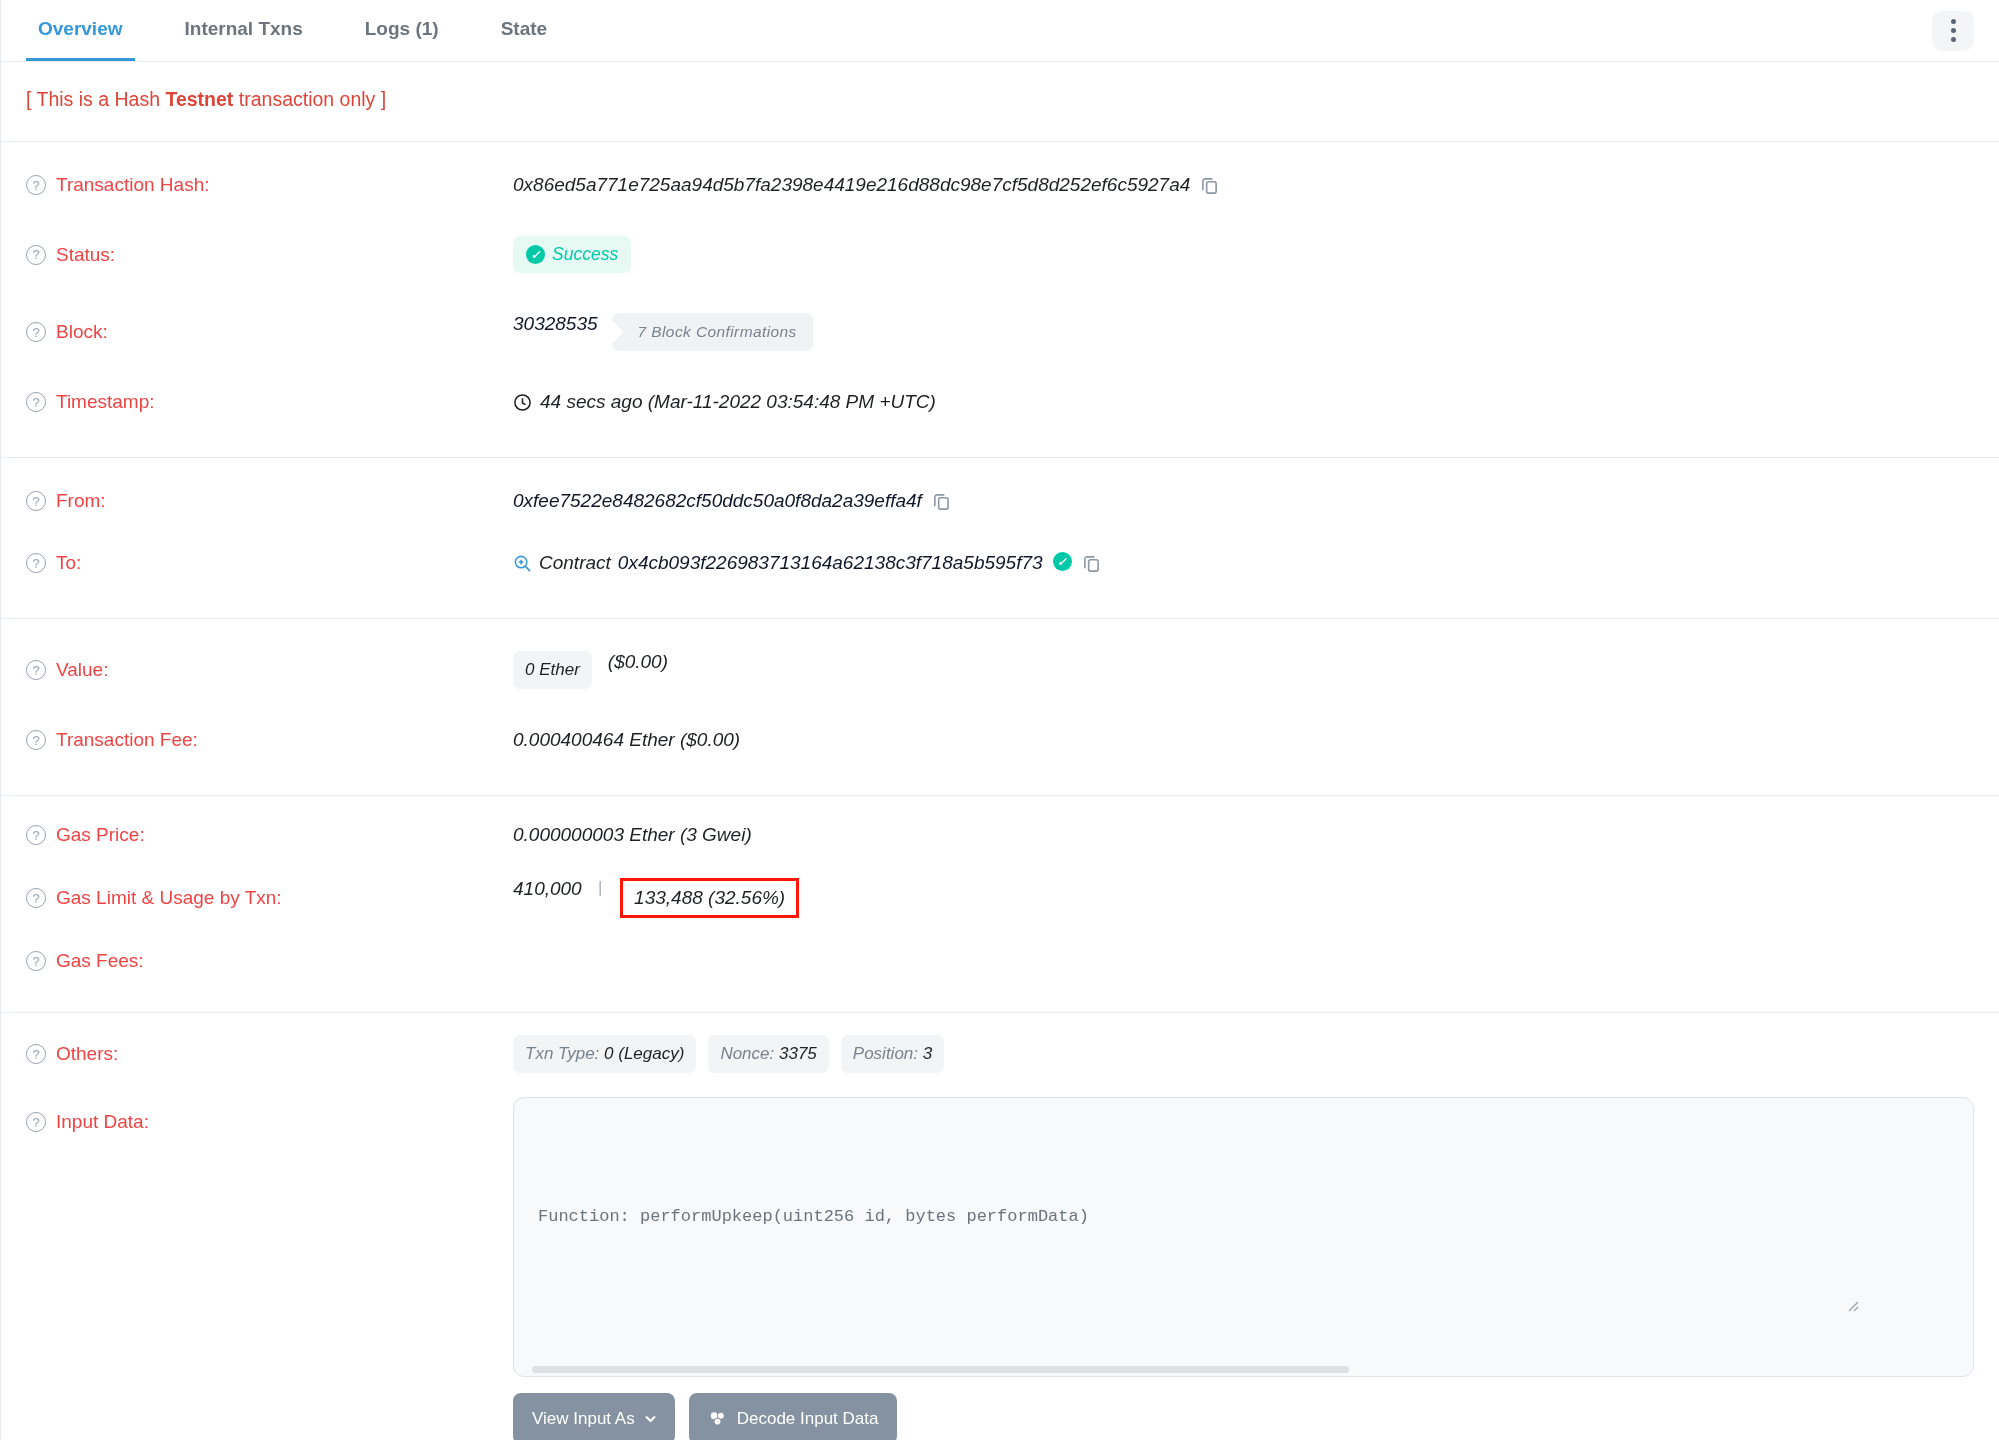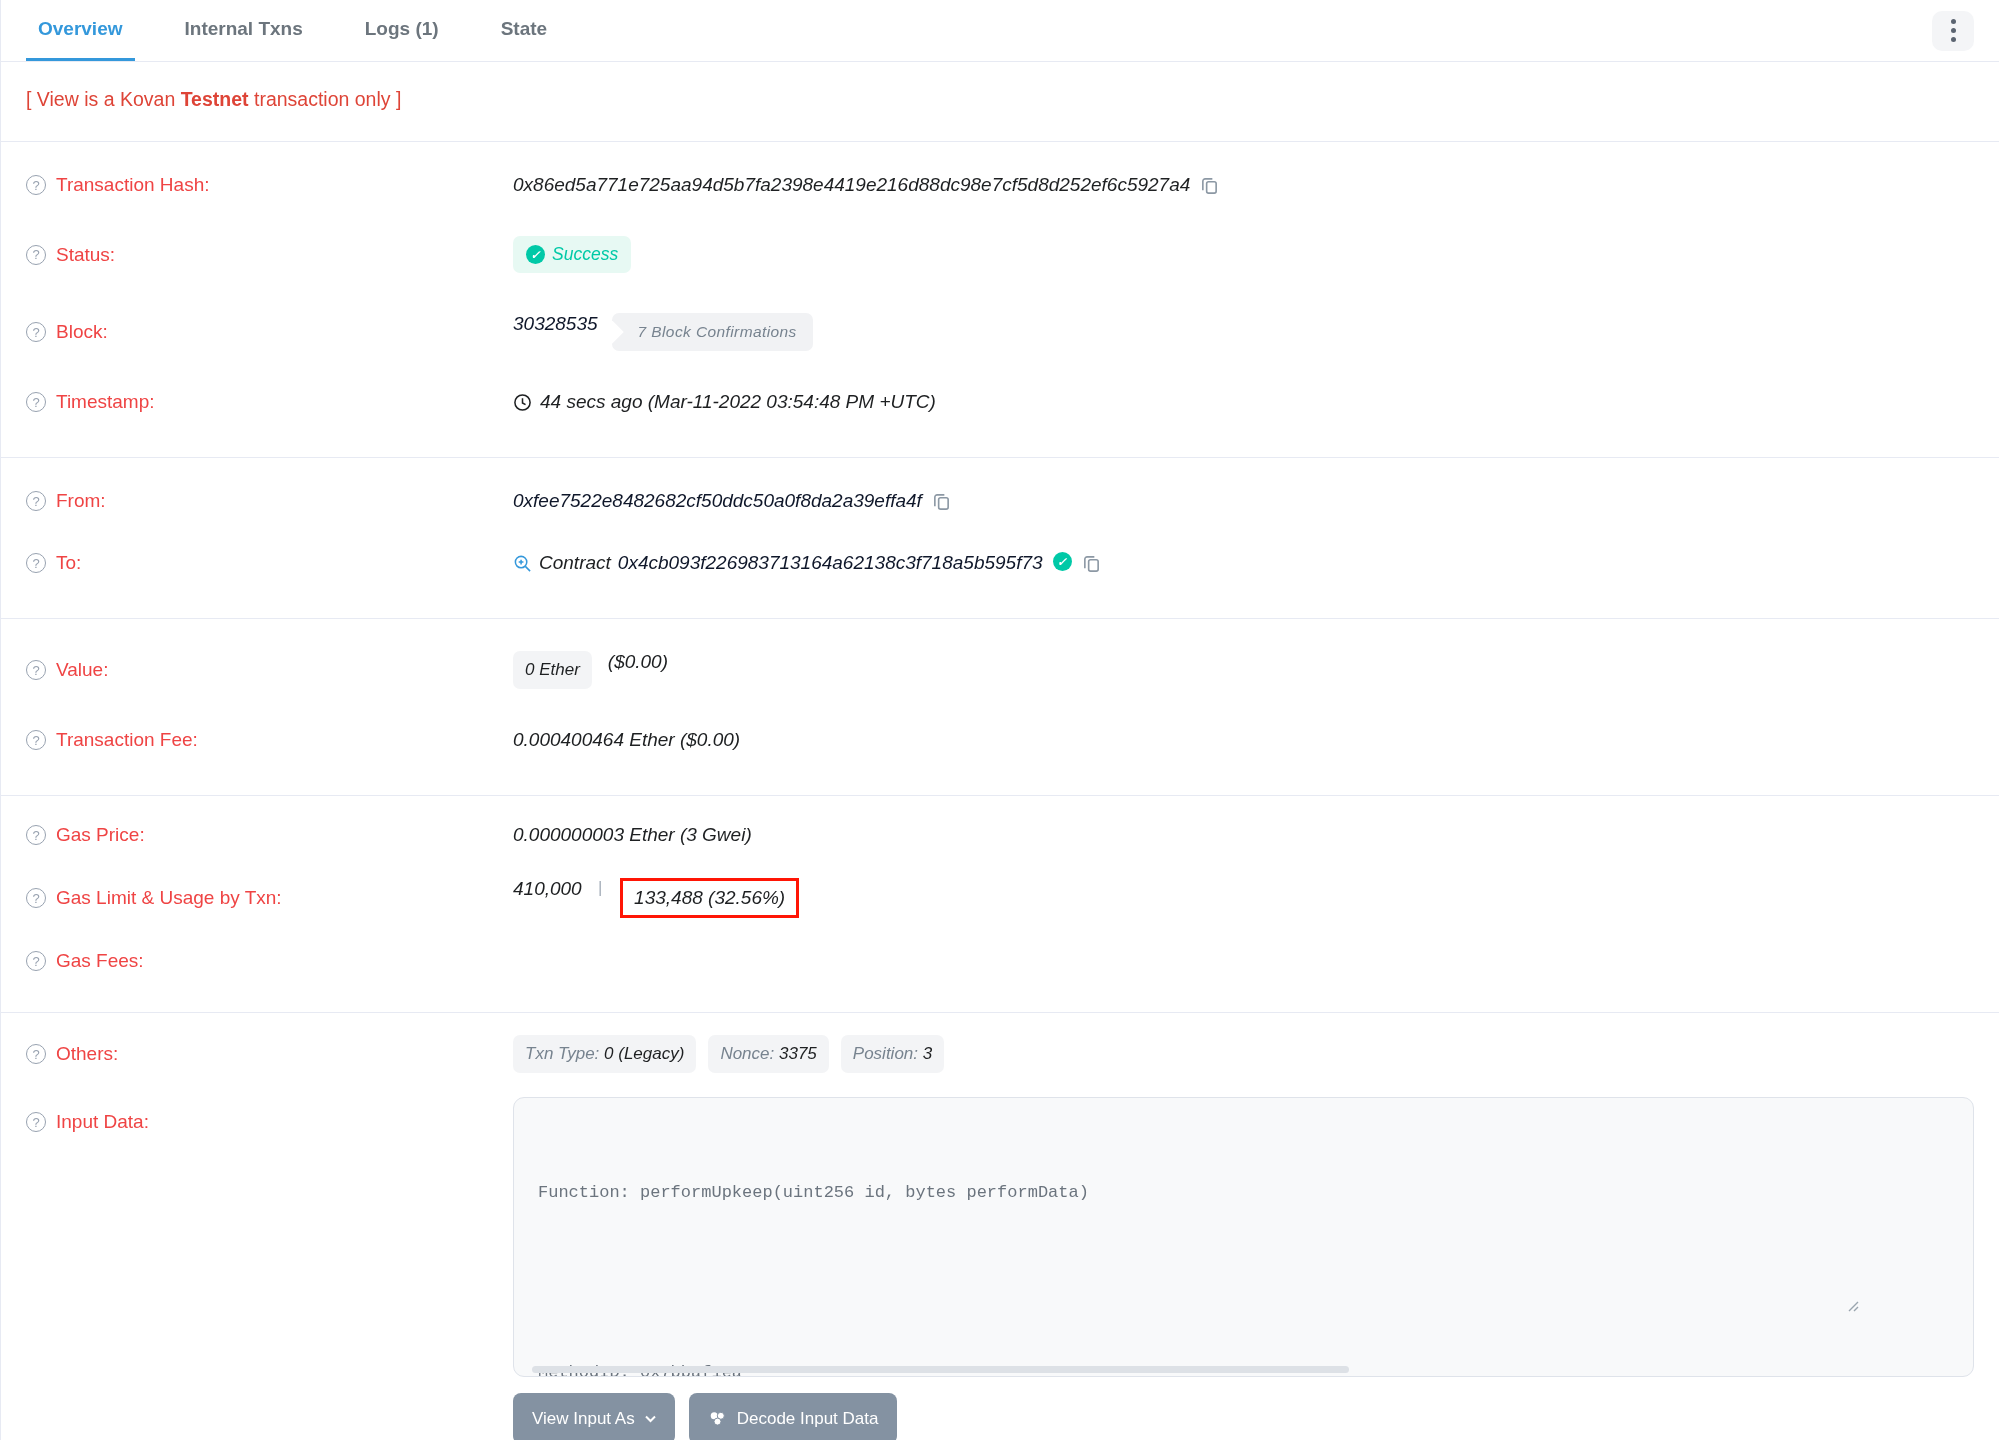--- a/index.html
+++ b/index.html
@@ -96,21 +96,21 @@
   .input-row { padding:0; align-items:flex-start; }
   .input-row .row-label { padding-top:14px; }
   .codebox {
     position:relative; flex:1; height:280px; overflow:hidden;
     background:#f8f9fa; border:1px solid #dfe3ea; border-radius:11px;
     padding:20px 24px;
     font-family:"Liberation Mono", monospace;
     font-size:17px; line-height:30px; color:#6b747e;
     white-space:pre;
   }
-  .code-line { height:30px; }
+  .code-line { height:30px;margin-top:24px; }
   .resize-handle { position:absolute; right:4px; bottom:4px; }
   .h-scroll-thumb {
     position:absolute; bottom:3px; left:18px;
     width:56%; height:7px; border-radius:4px; background:#dde1e6;
   }
 
   .btn-bar { display:flex; gap:14px; margin-top:16px; }
   .btn {
     display:inline-flex; align-items:center; gap:10px;
     background:#8492a2; color:#fff; border:none; border-radius:8px;
@@ -130,21 +130,21 @@
   <div class="tab">State</div>
   <div class="kebab-btn">
     <i></i>
     <i></i>
     <i></i>
   </div>
 </div>
 
 <div class="content">
 
-  <div class="notice"><span>[ View is a Kovan </span><b>Testnet</b><span> transaction only ]</span></div>
+  <div class="notice"><span>[ This is a Hash </span><b>Testnet</b><span> transaction only ]</span></div>
 
   <div class="divider"></div>
 
   <div class="section">
     <div class="row">
       <div class="row-label">
         <span class="qmark"></span>
         <span>Transaction Hash:</span>
       </div>
       <div class="row-value">

